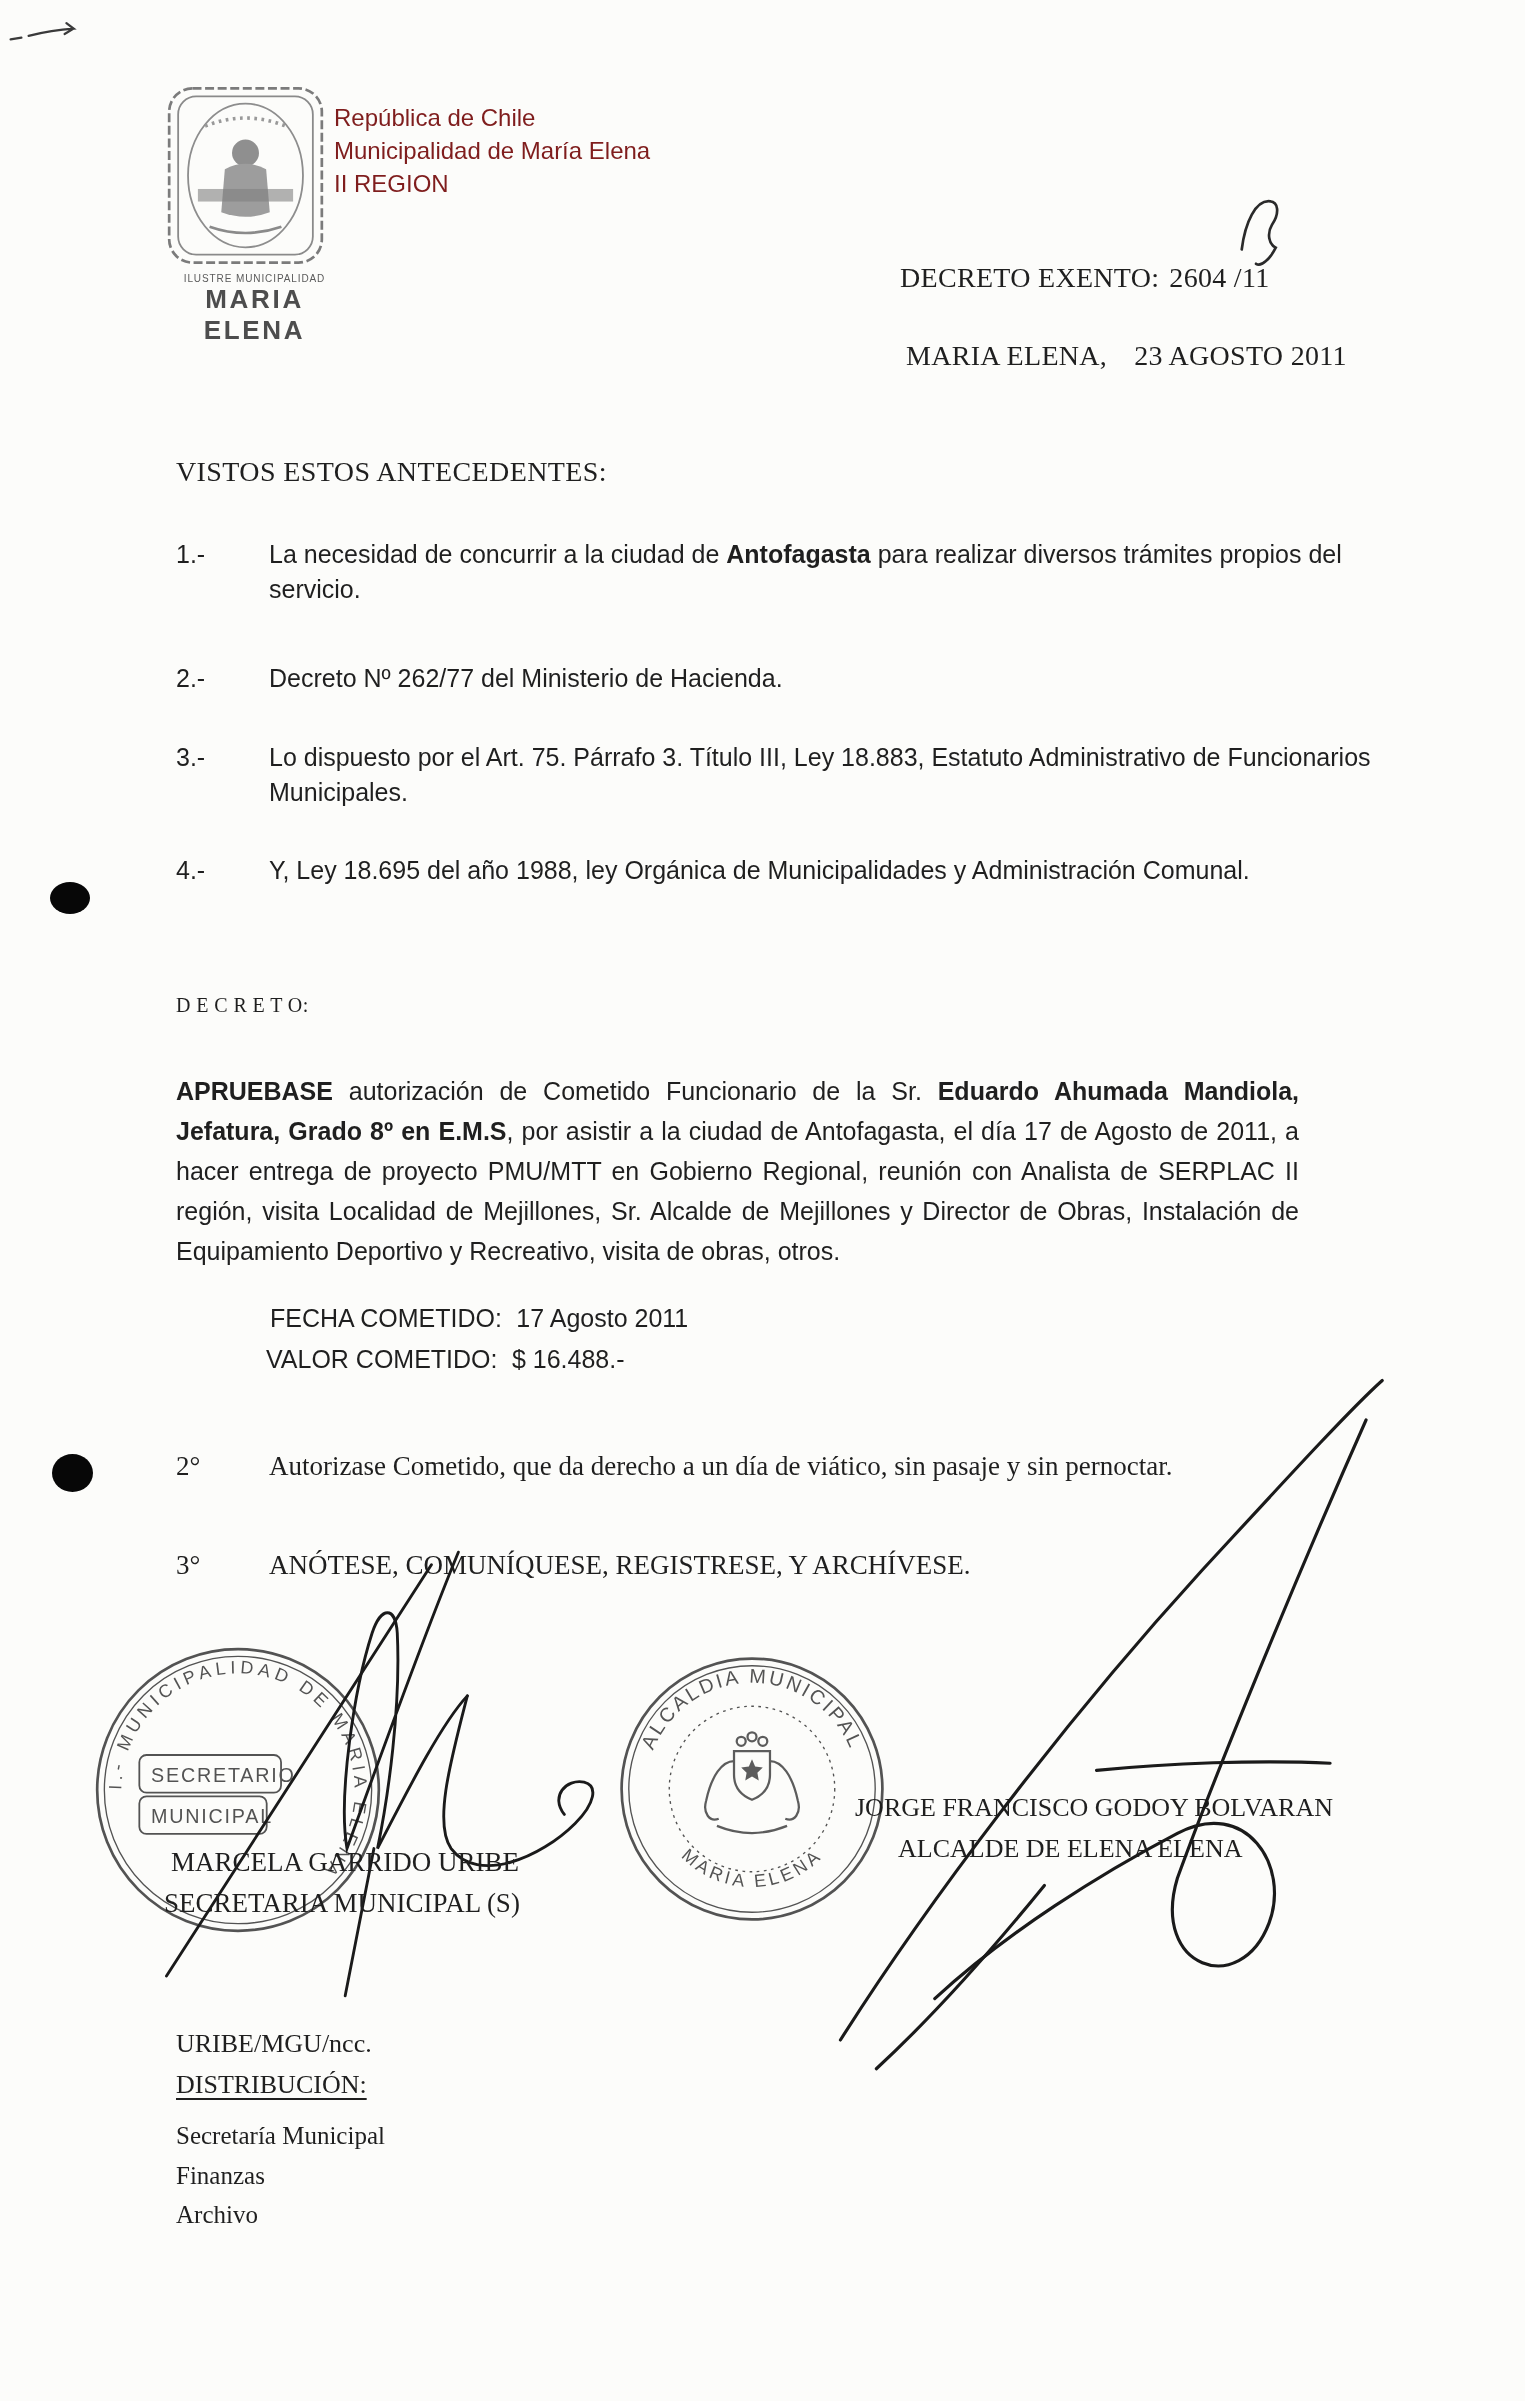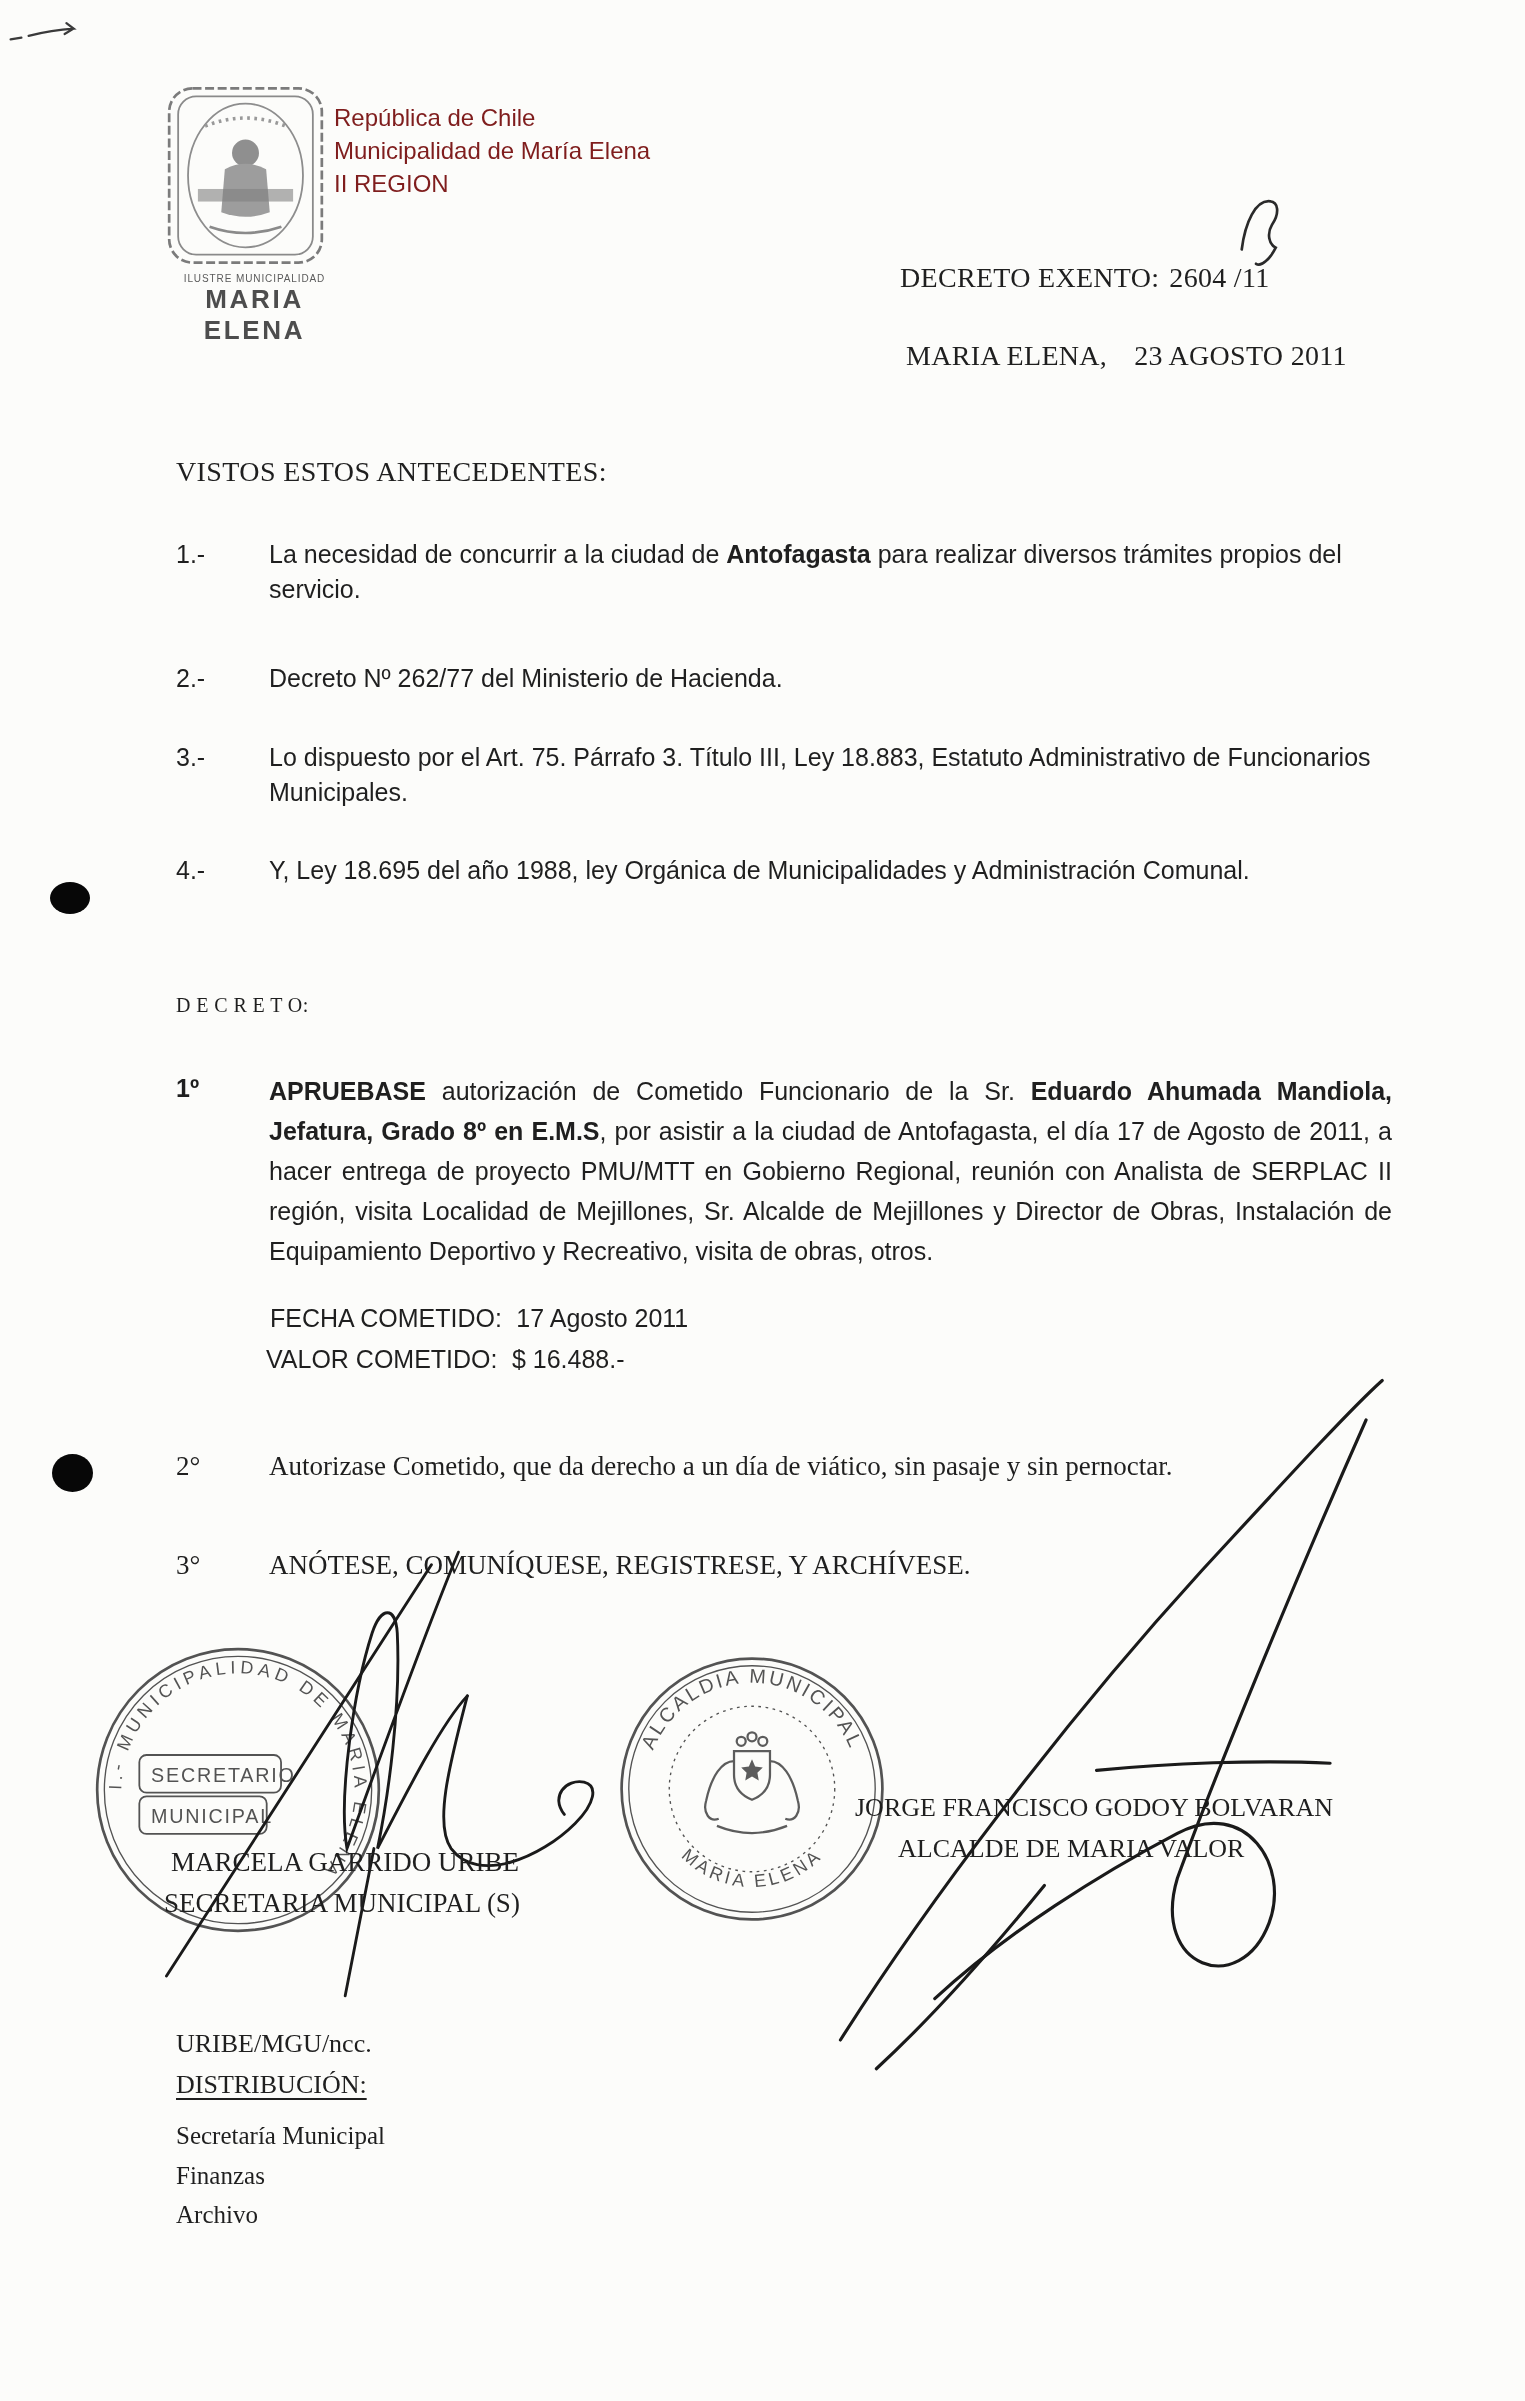--- a/index.html
+++ b/index.html
@@ -122,21 +122,20 @@
   </div>
 
   <div class="item sans" style="top:853px">
     <span class="num">4.-</span>
     <div class="itext">Y, Ley 18.695 del año 1988, ley Orgánica de Municipalidades y Administración Comunal.</div>
   </div>
 
   <div class="abs serif decreto-heading">D E C R E T O:</div>
 
   <div class="item sans p1">
-    <span class="num bold">1º</span>
     <div class="itext">
       <span class="bold">APRUEBASE</span><span> autorización de Cometido Funcionario de la Sr.  </span><span class="bold">Eduardo Ahumada Mandiola, Jefatura, Grado 8º en E.M.S</span><span>, por asistir a la ciudad de Antofagasta, el día 17  de Agosto de 2011, a hacer entrega de proyecto PMU/MTT en Gobierno Regional, reunión con Analista de SERPLAC II región, visita Localidad de Mejillones, Sr. Alcalde de Mejillones y Director de Obras, Instalación de Equipamiento Deportivo y Recreativo, visita de obras, otros.</span>
     </div>
   </div>
 
   <div class="abs sans fecha-line">
     <span>FECHA COMETIDO:</span><span class="val">17 Agosto 2011</span>
   </div>
   <div class="abs sans valor-line">
     <span>VALOR COMETIDO:</span><span class="val">$ 16.488.-</span>
@@ -199,21 +198,21 @@
         <circle cx="161" cy="96" r="5"></circle>
       <path d="M 129,107 h 40 v 26 q 0,20 -20,28 q -20,-8 -20,-28 z"></path>
       <path d="M 149,116 l 3.5,8 8.5,1 -6,6 1.5,8.5 -7.5,-4.5 -7.5,4.5 1.5,-8.5 -6,-6 8.5,-1 z" fill="#474747" stroke="none"></path>
       <path d="M 98,162 C 104,134 116,118 129,118 M 98,162 C 94,176 102,186 112,182"></path>
       <path d="M 200,162 C 194,134 182,118 169,118 M 200,162 C 204,176 196,186 186,182"></path>
       <path d="M 110,190 q 39,16 78,0"></path>
     </g>
   </svg>
 
   <div class="abs serif right-name">JORGE FRANCISCO GODOY BOLVARAN</div>
-  <div class="abs serif right-title">ALCALDE DE MARIA VALOR</div>
+  <div class="abs serif right-title">ALCALDE DE ELENA ELENA</div>
 
   <svg class="abs" style="left:791px; top:1348px;" width="611" height="746" viewBox="0 0 680 830">
     <g stroke="#1a1a1a" stroke-width="3.5" fill="none" stroke-linecap="round">
       <path d="M 55,770 C 150,620 300,420 455,250 C 540,158 620,70 658,36"></path>
       <path d="M 640,80 C 560,260 470,480 430,590 C 400,690 500,724 532,640 C 556,576 506,500 430,540 C 346,584 240,650 160,724"></path>
       <path d="M 95,802 C 160,742 230,662 282,598"></path>
       <path d="M 340,470 C 420,462 520,458 600,462"></path>
     </g>
   </svg>
 

